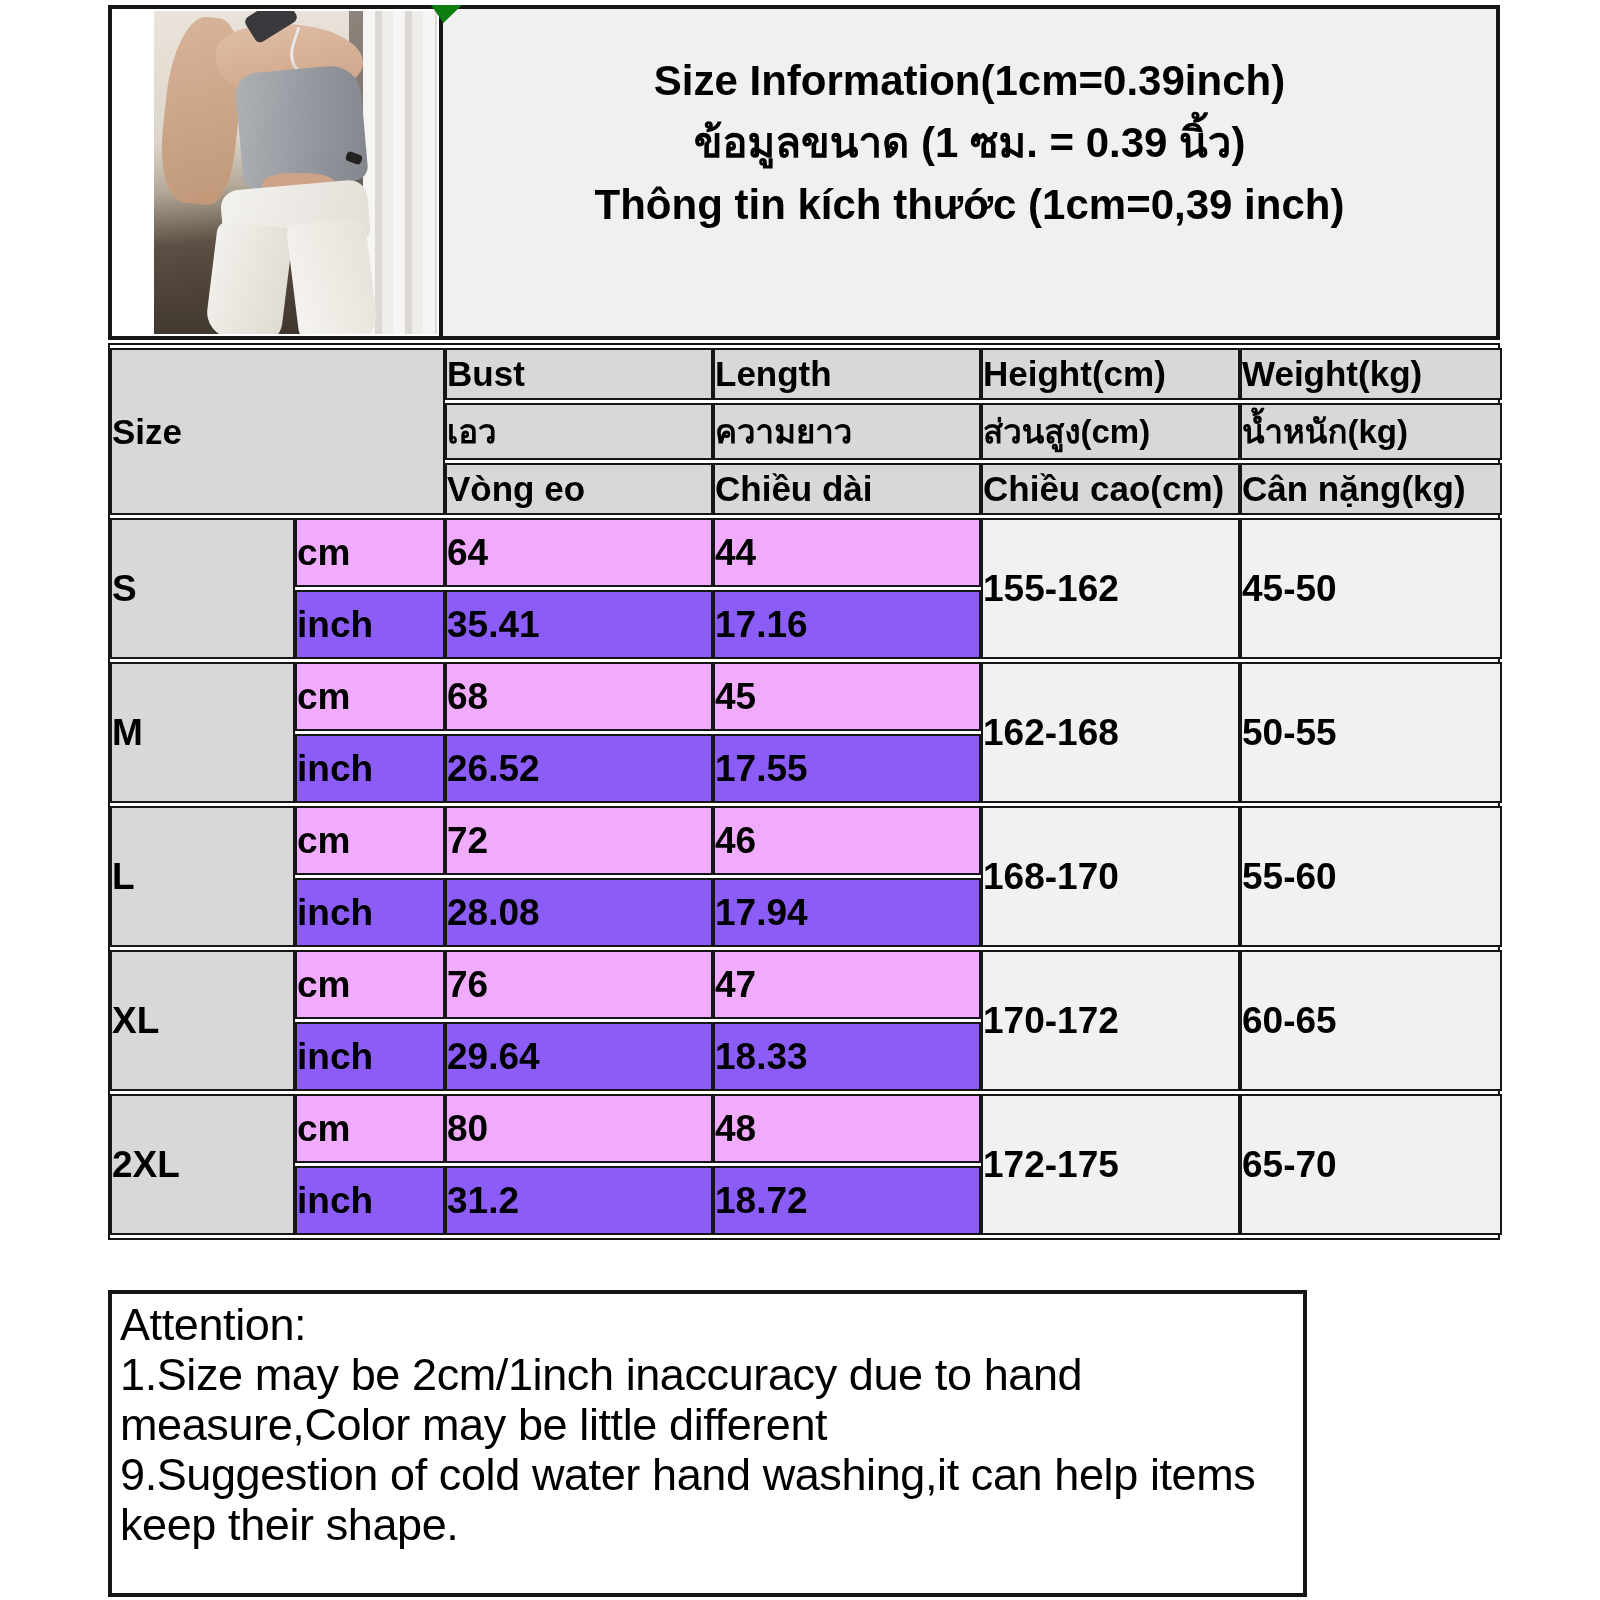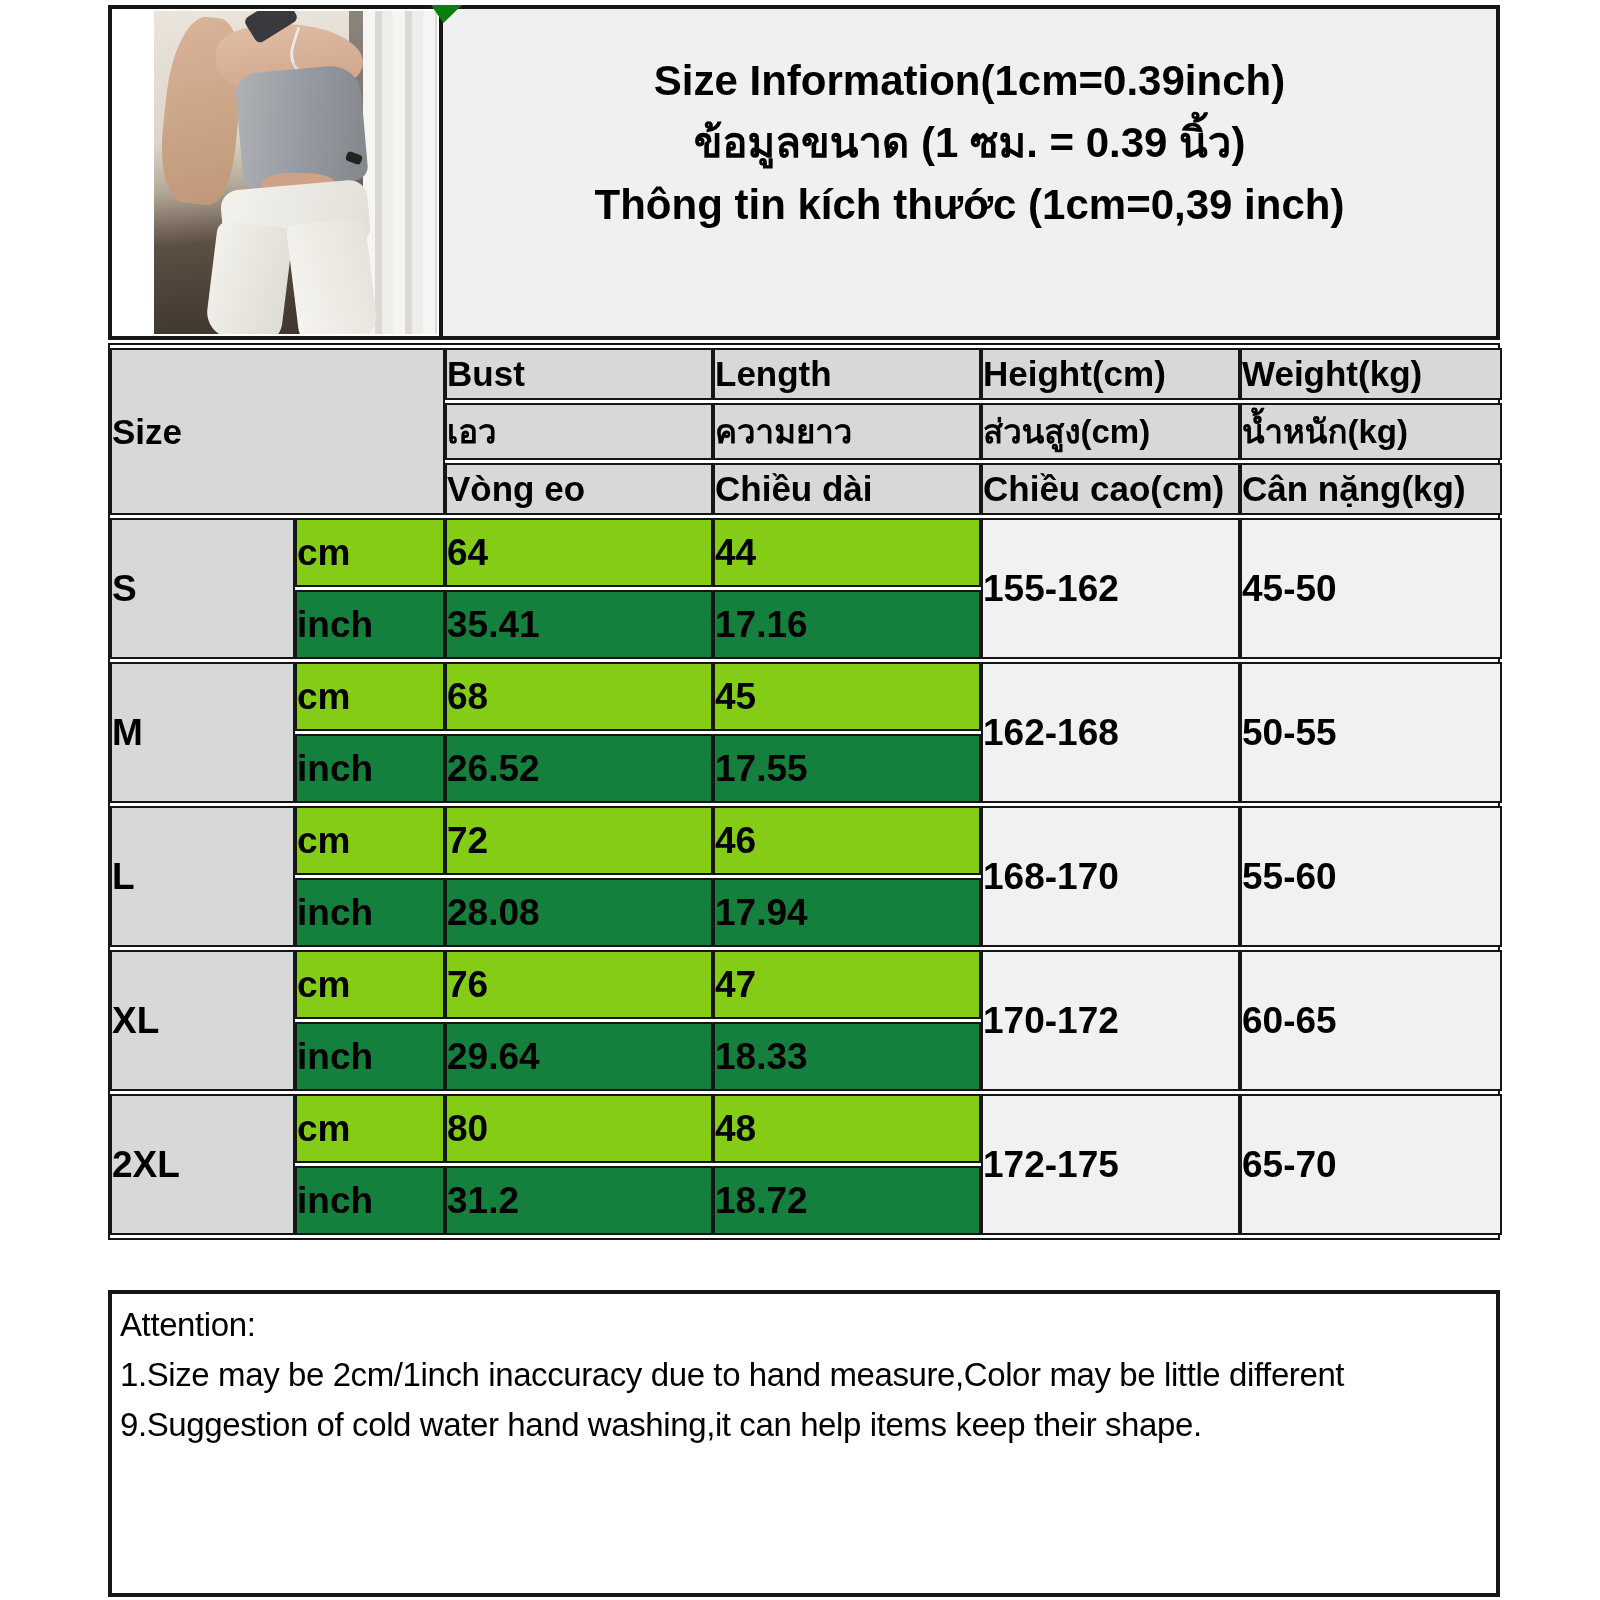--- a/index.html
+++ b/index.html
@@ -94,29 +94,29 @@
   td{
     border:2px solid #161616;box-sizing:border-box;text-align:left;vertical-align:middle;
     font-weight:bold;padding:0;overflow:hidden;
   }
   tr.hdr-row td{height:52px;background:#d8d8d8;font-size:35px;}
   tr.hdr-row-th td{font-size:33px;}
   td.size-big{background:#d8d8d8;font-size:62px;}
   tr.body-row td{height:69px;font-size:37px;}
   td.size-letter{background:#d8d8d8;font-size:39px;}
   td.unit{font-size:35px;}
-  .bg-lt{background:#84cc16;}
-  .bg-wt{background:#15803d;}
+  .bg-lt{background:#f0abfc;}
+  .bg-wt{background:#8b5cf6;}
   td.range{background:#f1f1f1;font-size:37px;}
 
   
   .attention{
-    position:absolute;left:108px;top:1290px;width:1392px;height:307px;
+    position:absolute;left:108px;top:1290px;width:1199px;height:307px;
     border:4px solid #161616;box-sizing:border-box;background:#fff;
-    padding:6px 8px;font-size:33px;letter-spacing:-0.4px;line-height:50px;
+    padding:6px 8px;font-size:45px;letter-spacing:-0.4px;line-height:50px;
   }
 </style>
 </head>
 <body>
 
 <div class="page">
 
   <div class="top-section">
     <div class="photo-cell">
       <div class="photo">

